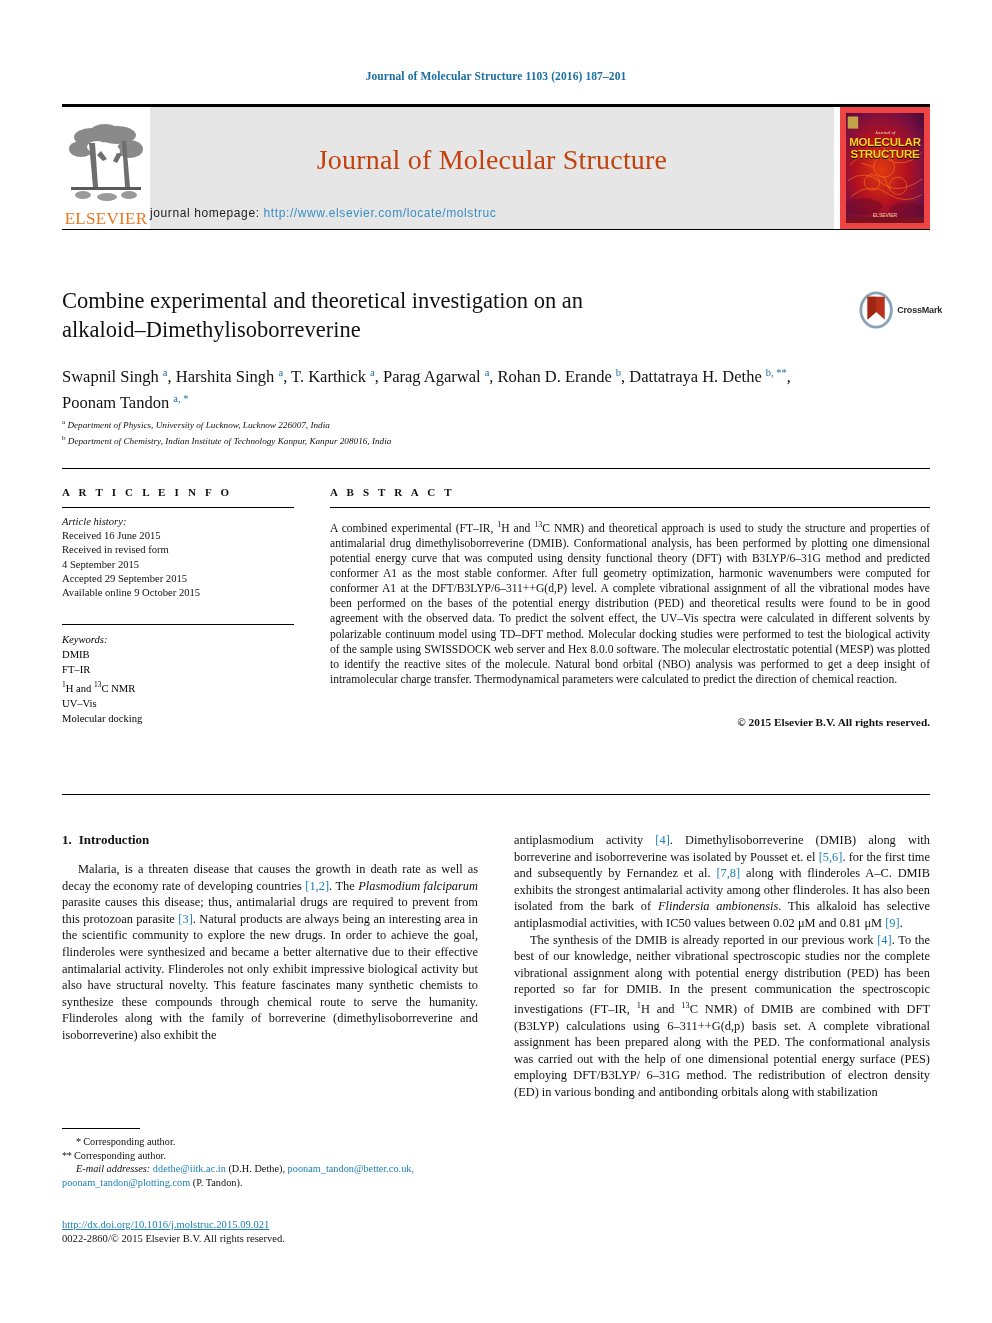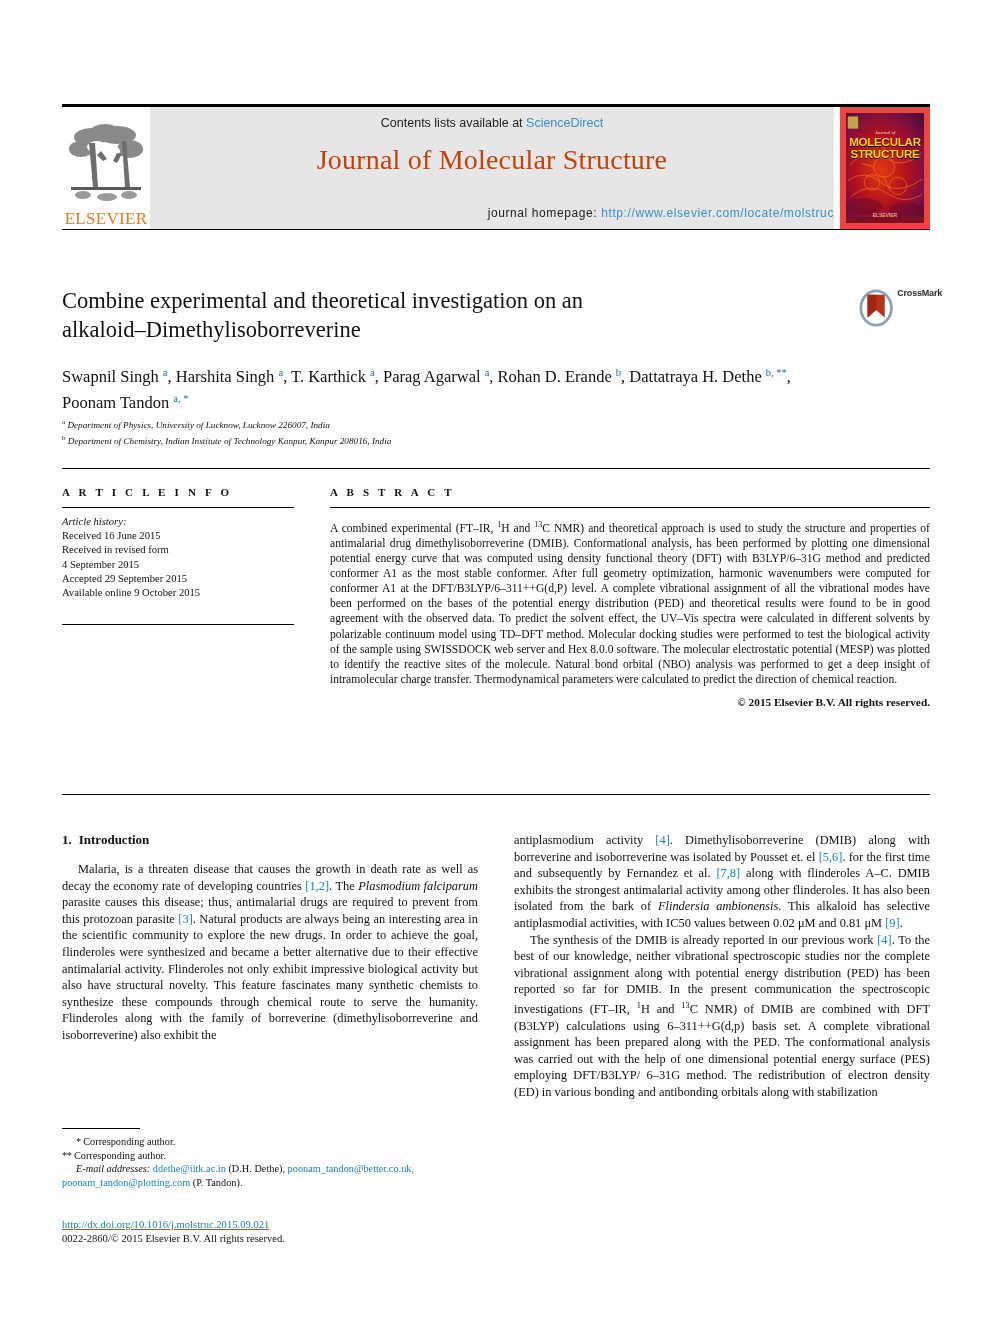--- a/index.html
+++ b/index.html
@@ -94,21 +94,21 @@
     top: 37px; left: 0; right: 0;
     text-align: center;
     font-family: "Liberation Serif", serif;
     font-size: 28px;
     color: #c2410c;
     letter-spacing: 0.2px;
   }
   .homepage-line {
     position: absolute;
     bottom: 9px; left: 0; right: 0;
-    text-align: right;
+    text-align: left;
     font-family: "Liberation Sans", sans-serif;
     font-size: 12px;
     color: #222;
     letter-spacing: 0.6px;
   }
   .homepage-line .url {
     color: #3a8fc4;
   }
   .cover-thumb {
     width: 90px;
@@ -194,20 +194,21 @@
     vertical-align: super;
   }
 
   
   .crossmark {
     position: absolute;
     left: 858px; top: 288px;
     width: 84px;
     height: 44px;
     display: flex;
+    align-items: center;
   }
   .crossmark-text {
     font-family: "Liberation Sans", sans-serif;
     font-size: 9px;
     font-weight: bold;
     color: #2b2b2b;
     margin-left: 3px;
     letter-spacing: -0.2px;
   }
 
@@ -273,21 +274,21 @@
   }
   .abstract-text {
     margin-top: 9px;
     font-size: 11.6px;
     line-height: 15.1px;
     text-align: justify;
     color: #111;
   }
   .abstract-text sup { font-size: 8px; vertical-align: super; }
   .copyright {
-    margin-top: 9px;
+    margin-top: 29px;
     text-align: right;
     font-size: 11.3px;
     font-weight: bold;
     color: #111;
   }
 
   
   .rule-bottom-abs {
     position: absolute;
     left: 62px; top: 794px;
@@ -365,20 +366,21 @@
     line-height: 14.5px;
     font-weight: normal;
     color: #111;
   }
 </style>
 </head>
 <body>
 
 <div class="page">
 
+  <div class="running-head">Journal of Molecular Structure 1103 (2016) 187–201</div>
 
   <div class="masthead">
     <div class="masthead-rule"></div>
     <div class="masthead-body">
 
       <div class="elsevier-logo">
         <svg class="tree-svg" width="78" height="88" viewBox="0 0 78 88">
           <g fill="#8a8a8a">
             <ellipse cx="24" cy="16" rx="17" ry="9"></ellipse>
             <ellipse cx="50" cy="14" rx="19" ry="9"></ellipse>
@@ -398,23 +400,20 @@
           <g fill="#9a9a9a">
             <ellipse cx="16" cy="74" rx="8" ry="4"></ellipse>
             <ellipse cx="40" cy="76" rx="10" ry="4"></ellipse>
             <ellipse cx="62" cy="74" rx="8" ry="4"></ellipse>
           </g>
         </svg>
         <div class="elsevier-word">ELSEVIER</div>
       </div>
 
       <div class="center-band">
-        <div class="contents-line">
-          <span>Contents lists available at </span><span class="sd">ScienceDirect</span>
-        </div>
         <div class="journal-title">Journal of Molecular Structure</div>
         <div class="homepage-line">
           <span>journal homepage: </span><span class="url">http://www.elsevier.com/locate/molstruc</span>
         </div>
       </div>
 
       <div class="cover-thumb">
         <svg class="cover-inner" viewBox="0 0 90 120" preserveAspectRatio="none">
           <defs>
             <radialGradient id="cg" cx="45%" cy="55%" r="75%">
@@ -484,20 +483,28 @@
     <div class="thin-rule"></div>
     <div class="info-group">
       <div class="ital">Article history:</div>
       <div>Received 16 June 2015</div>
       <div>Received in revised form</div>
       <div>4 September 2015</div>
       <div>Accepted 29 September 2015</div>
       <div>Available online 9 October 2015</div>
     </div>
     <div class="kw-rule"></div>
+    <div class="keywords">
+      <div class="ital">Keywords:</div>
+      <div>DMIB</div>
+      <div>FT–IR</div>
+      <div><sup>1</sup>H and <sup>13</sup>C NMR</div>
+      <div>UV–Vis</div>
+      <div>Molecular docking</div>
+    </div>
   </div>
 
   <div class="abstract-col">
     <div class="section-tag">A B S T R A C T</div>
     <div class="abstract-rule"></div>
     <div class="abstract-text">
       A combined experimental (FT–IR, <sup>1</sup>H and <sup>13</sup>C NMR) and theoretical approach is used to study the
       structure and properties of antimalarial drug dimethylisoborreverine (DMIB). Conformational analysis,
       has been performed by plotting one dimensional potential energy curve that was computed using
       density functional theory (DFT) with B3LYP/6–31G method and predicted conformer A1 as the most

